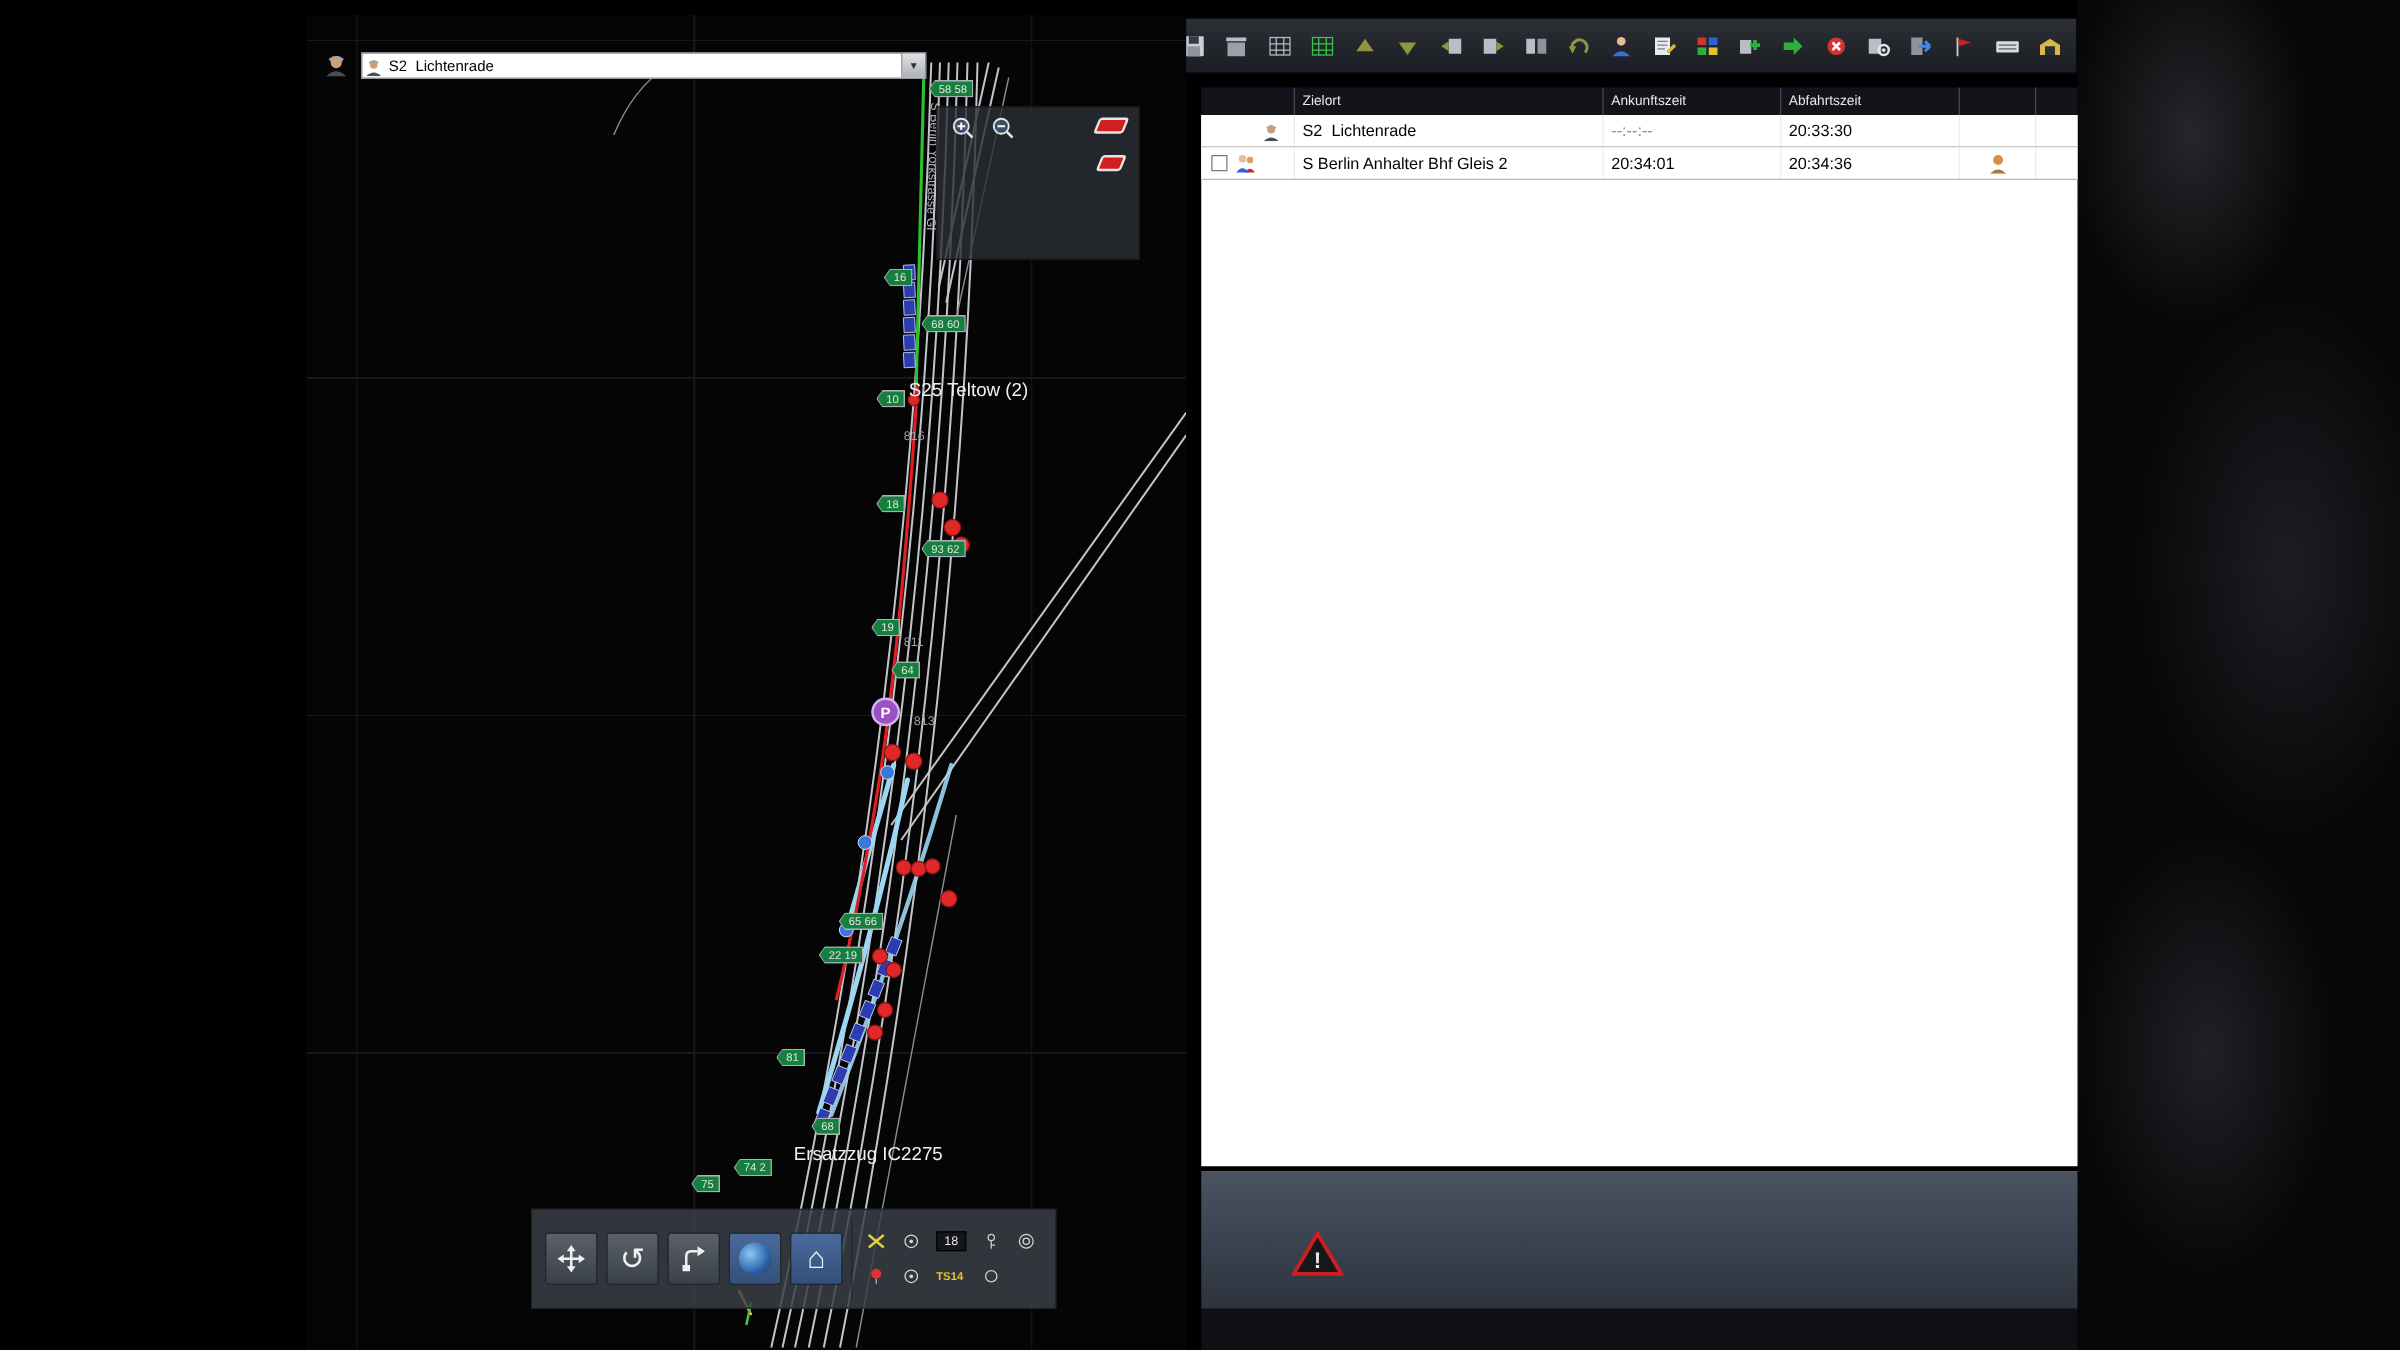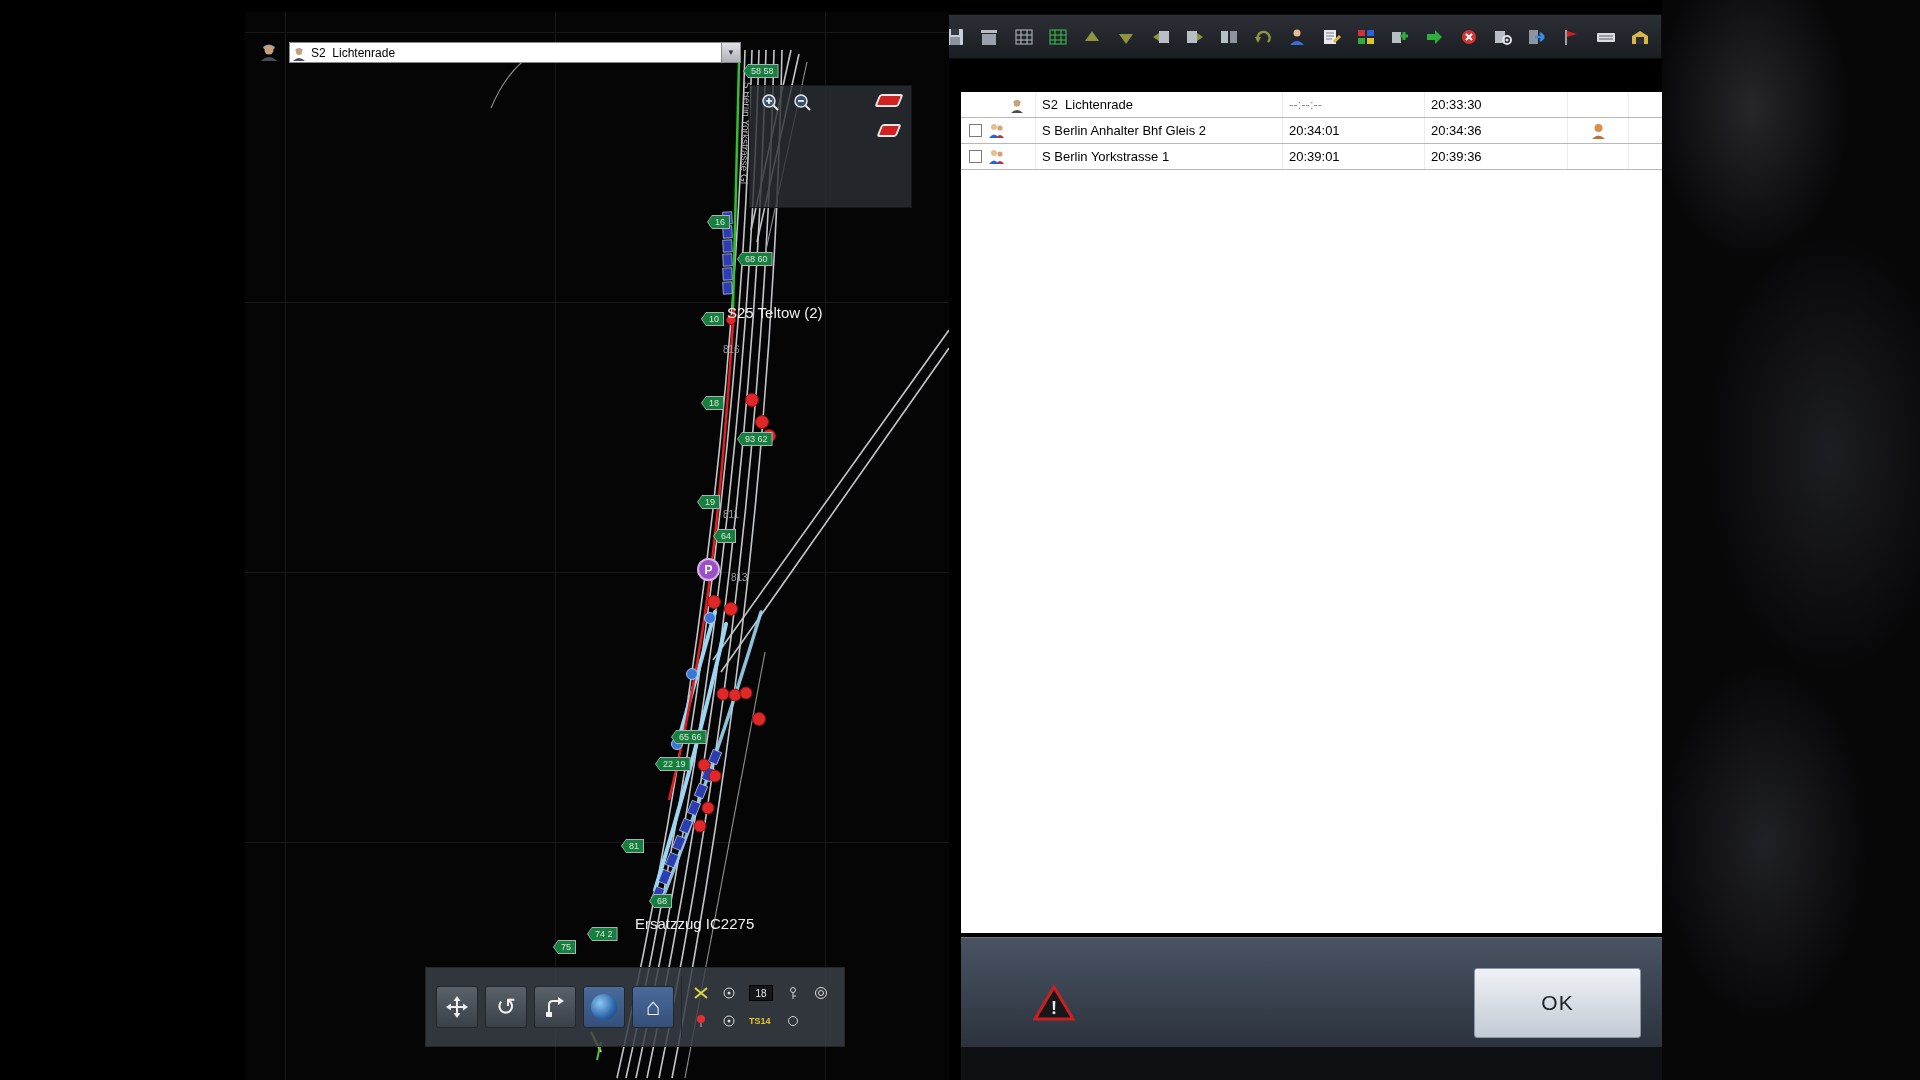--- a/index.html
+++ b/index.html
@@ -487,20 +487,28 @@
         <span class="ts-label">TS14</span>
         <button class="mc-ico">
             <svg width="16" height="14">
               <circle cx="8" cy="7" r="4.5" stroke="#cfcfcf" fill="none"></circle>
             </svg>
           </button>
       </div>
     </div>
   </div>
 
+  <div class="table-header">
+    <div class="th c1"></div>
+    <div class="th c2">Zielort</div>
+    <div class="th c3">Ankunftszeit</div>
+    <div class="th c4">Abfahrtszeit</div>
+    <div class="th c5"></div>
+    <div class="th c6"></div>
+  </div>
 
   <div class="table-body">
     <div class="trow">
       <div class="td c1 cico" style="justify-content:flex-end;padding-right:10px">
         <svg width="16" height="16">
             <path d="M4,5 Q8,1 12,5 L11,6 H5 Z" fill="#9aa0a6"></path>
             <circle cx="8" cy="6.5" r="3.2" fill="#caa07a"></circle>
             <path d="M2,16 Q8,10 14,16 Z" fill="#4a4e54"></path>
           </svg>
       </div>
@@ -524,40 +532,23 @@
       <div class="td c3">20:34:01</div>
       <div class="td c4">20:34:36</div>
       <div class="td c5" style="justify-content:center;padding-left:0">
         <svg width="15" height="16">
             <circle cx="7.5" cy="5" r="4" fill="#d88f4a"></circle>
             <path d="M1,16 Q7.5,9 14,16 Z" fill="#b5743a"></path>
           </svg>
       </div>
       <div class="td c6"></div>
     </div>
-    <div class="trow">
-      <div class="td c1 cico">
-        <input type="checkbox" class="chk" style="">
-        <svg width="18" height="16">
-            <circle cx="12" cy="5" r="2.6" fill="#d8a070"></circle>
-            <path d="M8,15 Q12,9 16,15 Z" fill="#c03030"></path>
-            <circle cx="6" cy="4" r="3" fill="#e8bd92"></circle>
-            <path d="M1,15 Q6,8 11,15 Z" fill="#2a62d8"></path>
-          </svg>
-      </div>
-      <div class="td c2 name">S Berlin Yorkstrasse 1</div>
-      <div class="td c3">20:39:01</div>
-      <div class="td c4">20:39:36</div>
-      <div class="td c5"></div>
-        <div class="td c6"></div>
-    </div>
   </div>
 
   <div class="bottom-panel">
     <svg class="warn" width="42" height="38">
       <polygon points="21,3 40,35 2,35" fill="#16171b" stroke="#cc2020" stroke-width="3"></polygon>
       <text x="21" y="30" text-anchor="middle" font-size="18" font-weight="bold" fill="#e8e8e8">!</text>
     </svg>
-    <button class="ok-btn">OK</button>
   </div>
   <div class="bottom-strip"></div>
 
 </div>
 
 </body></html>

